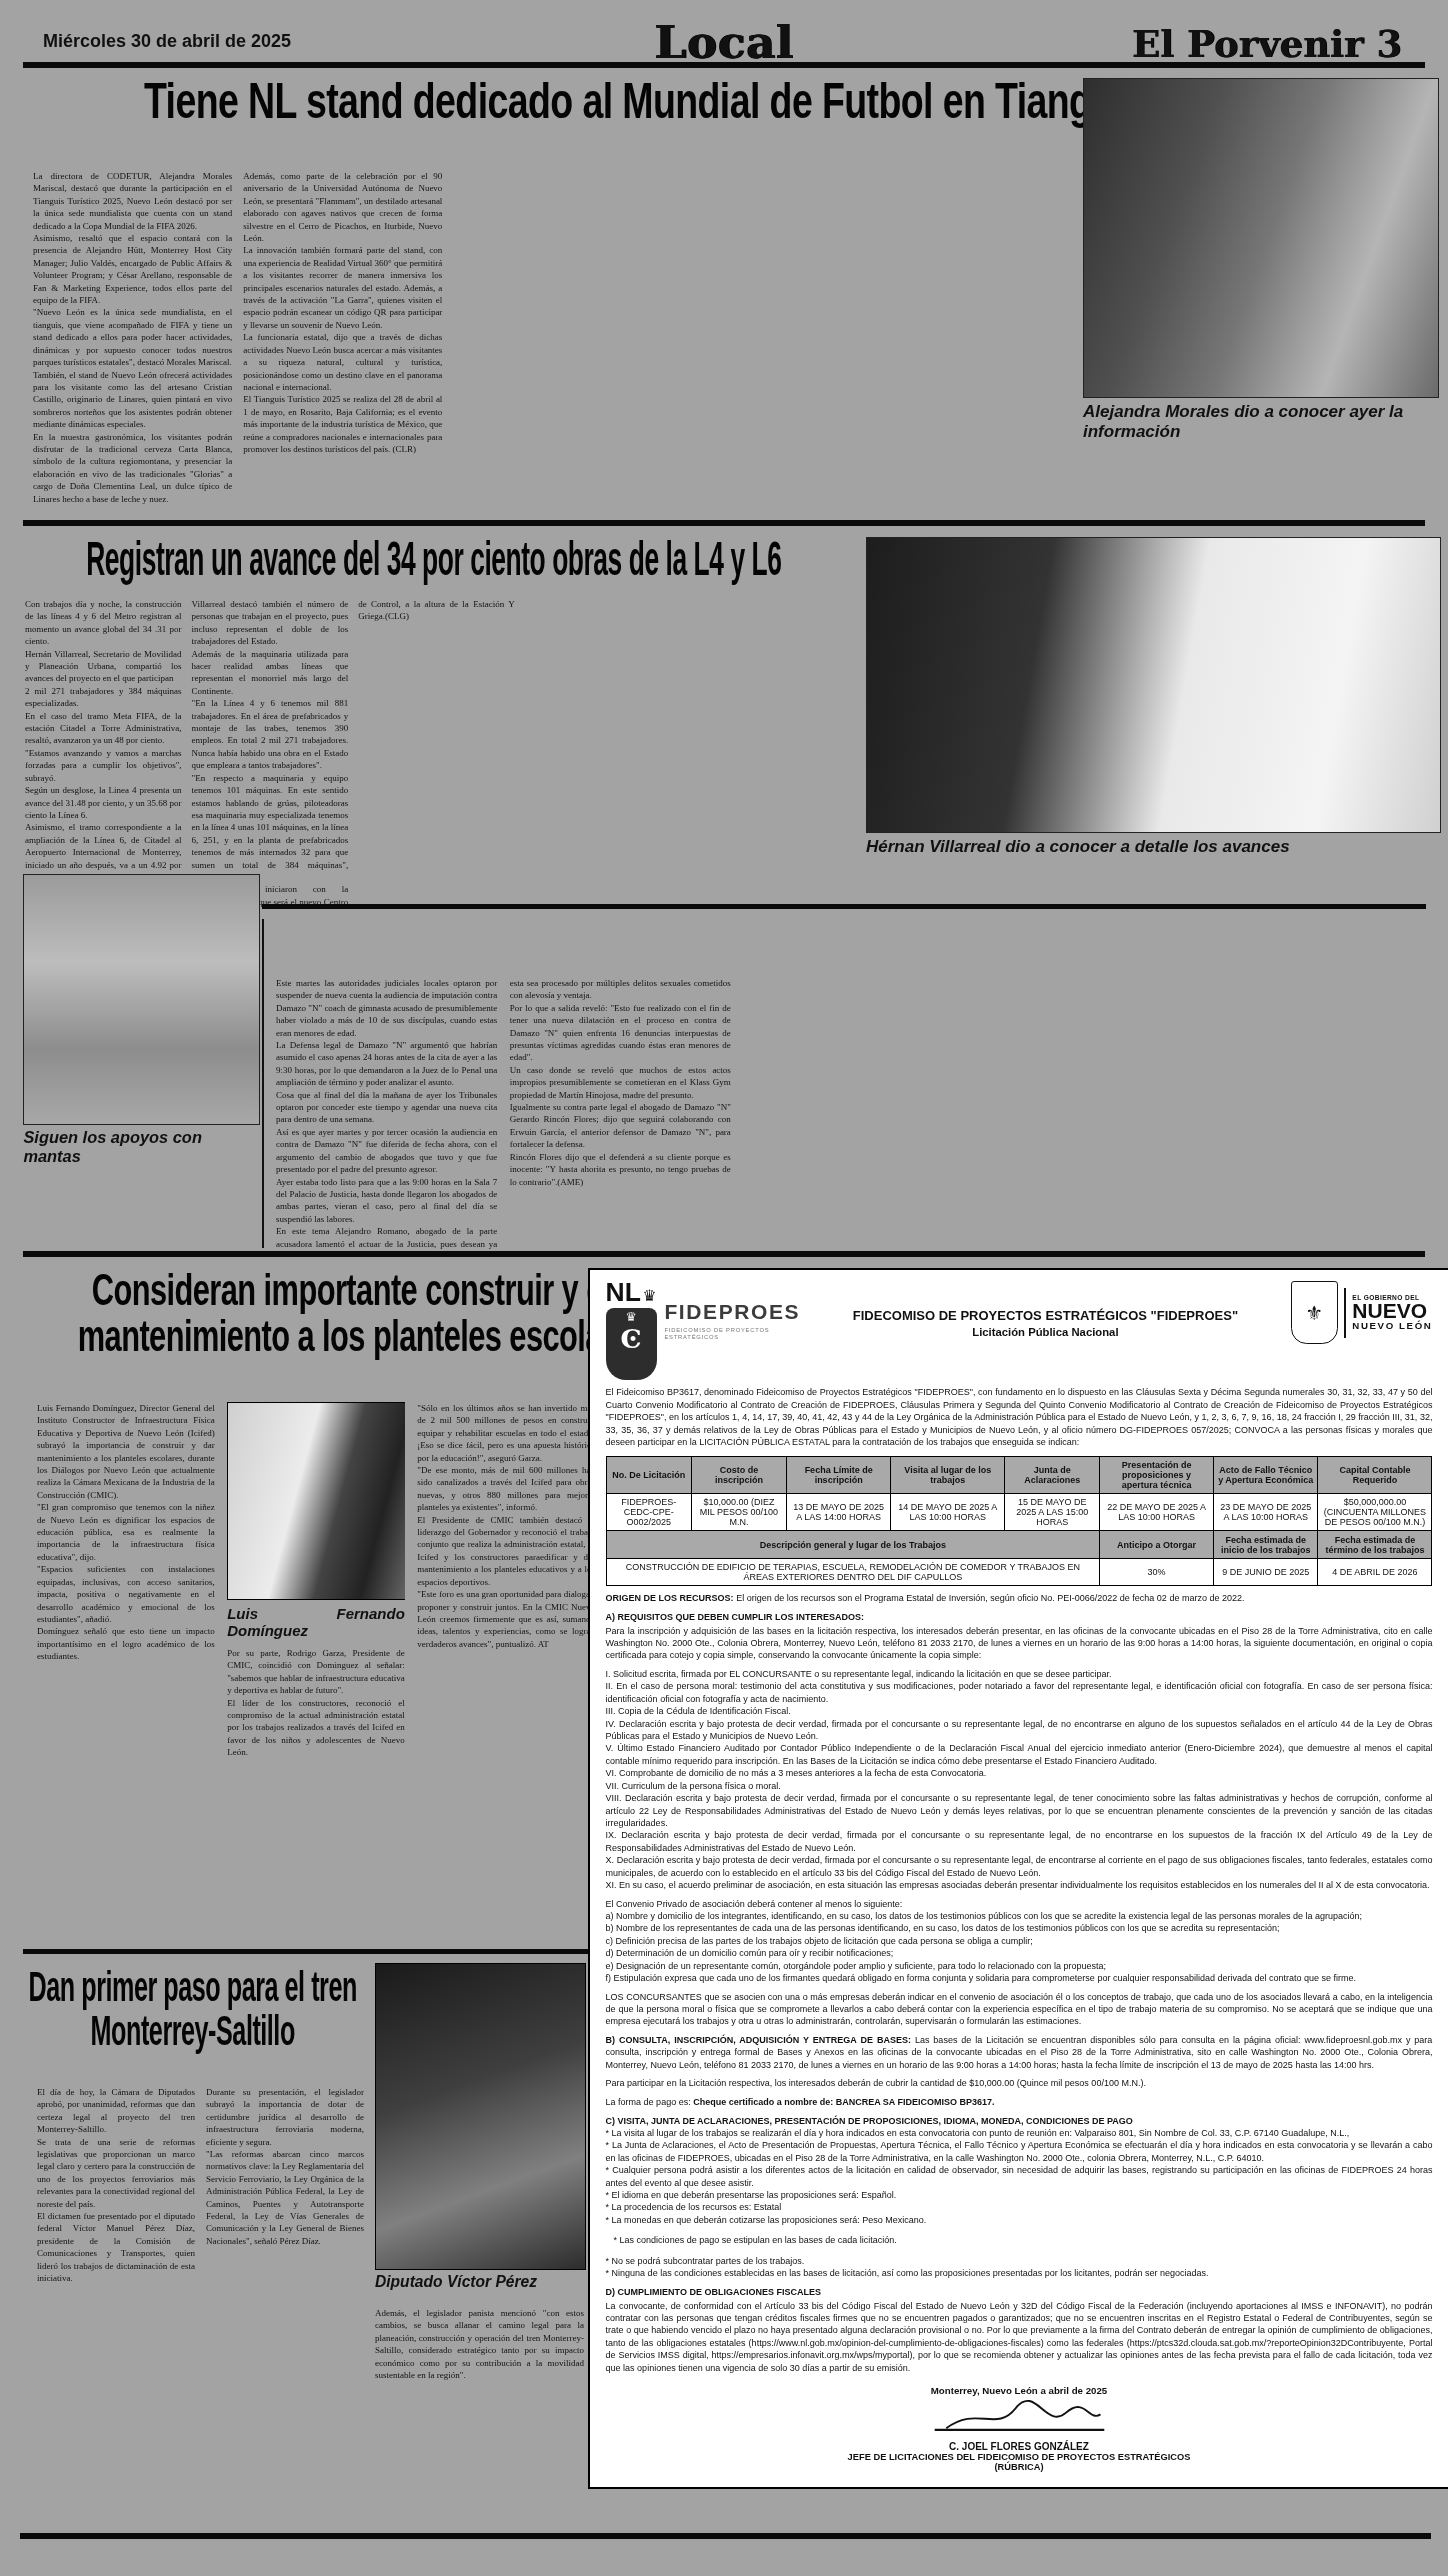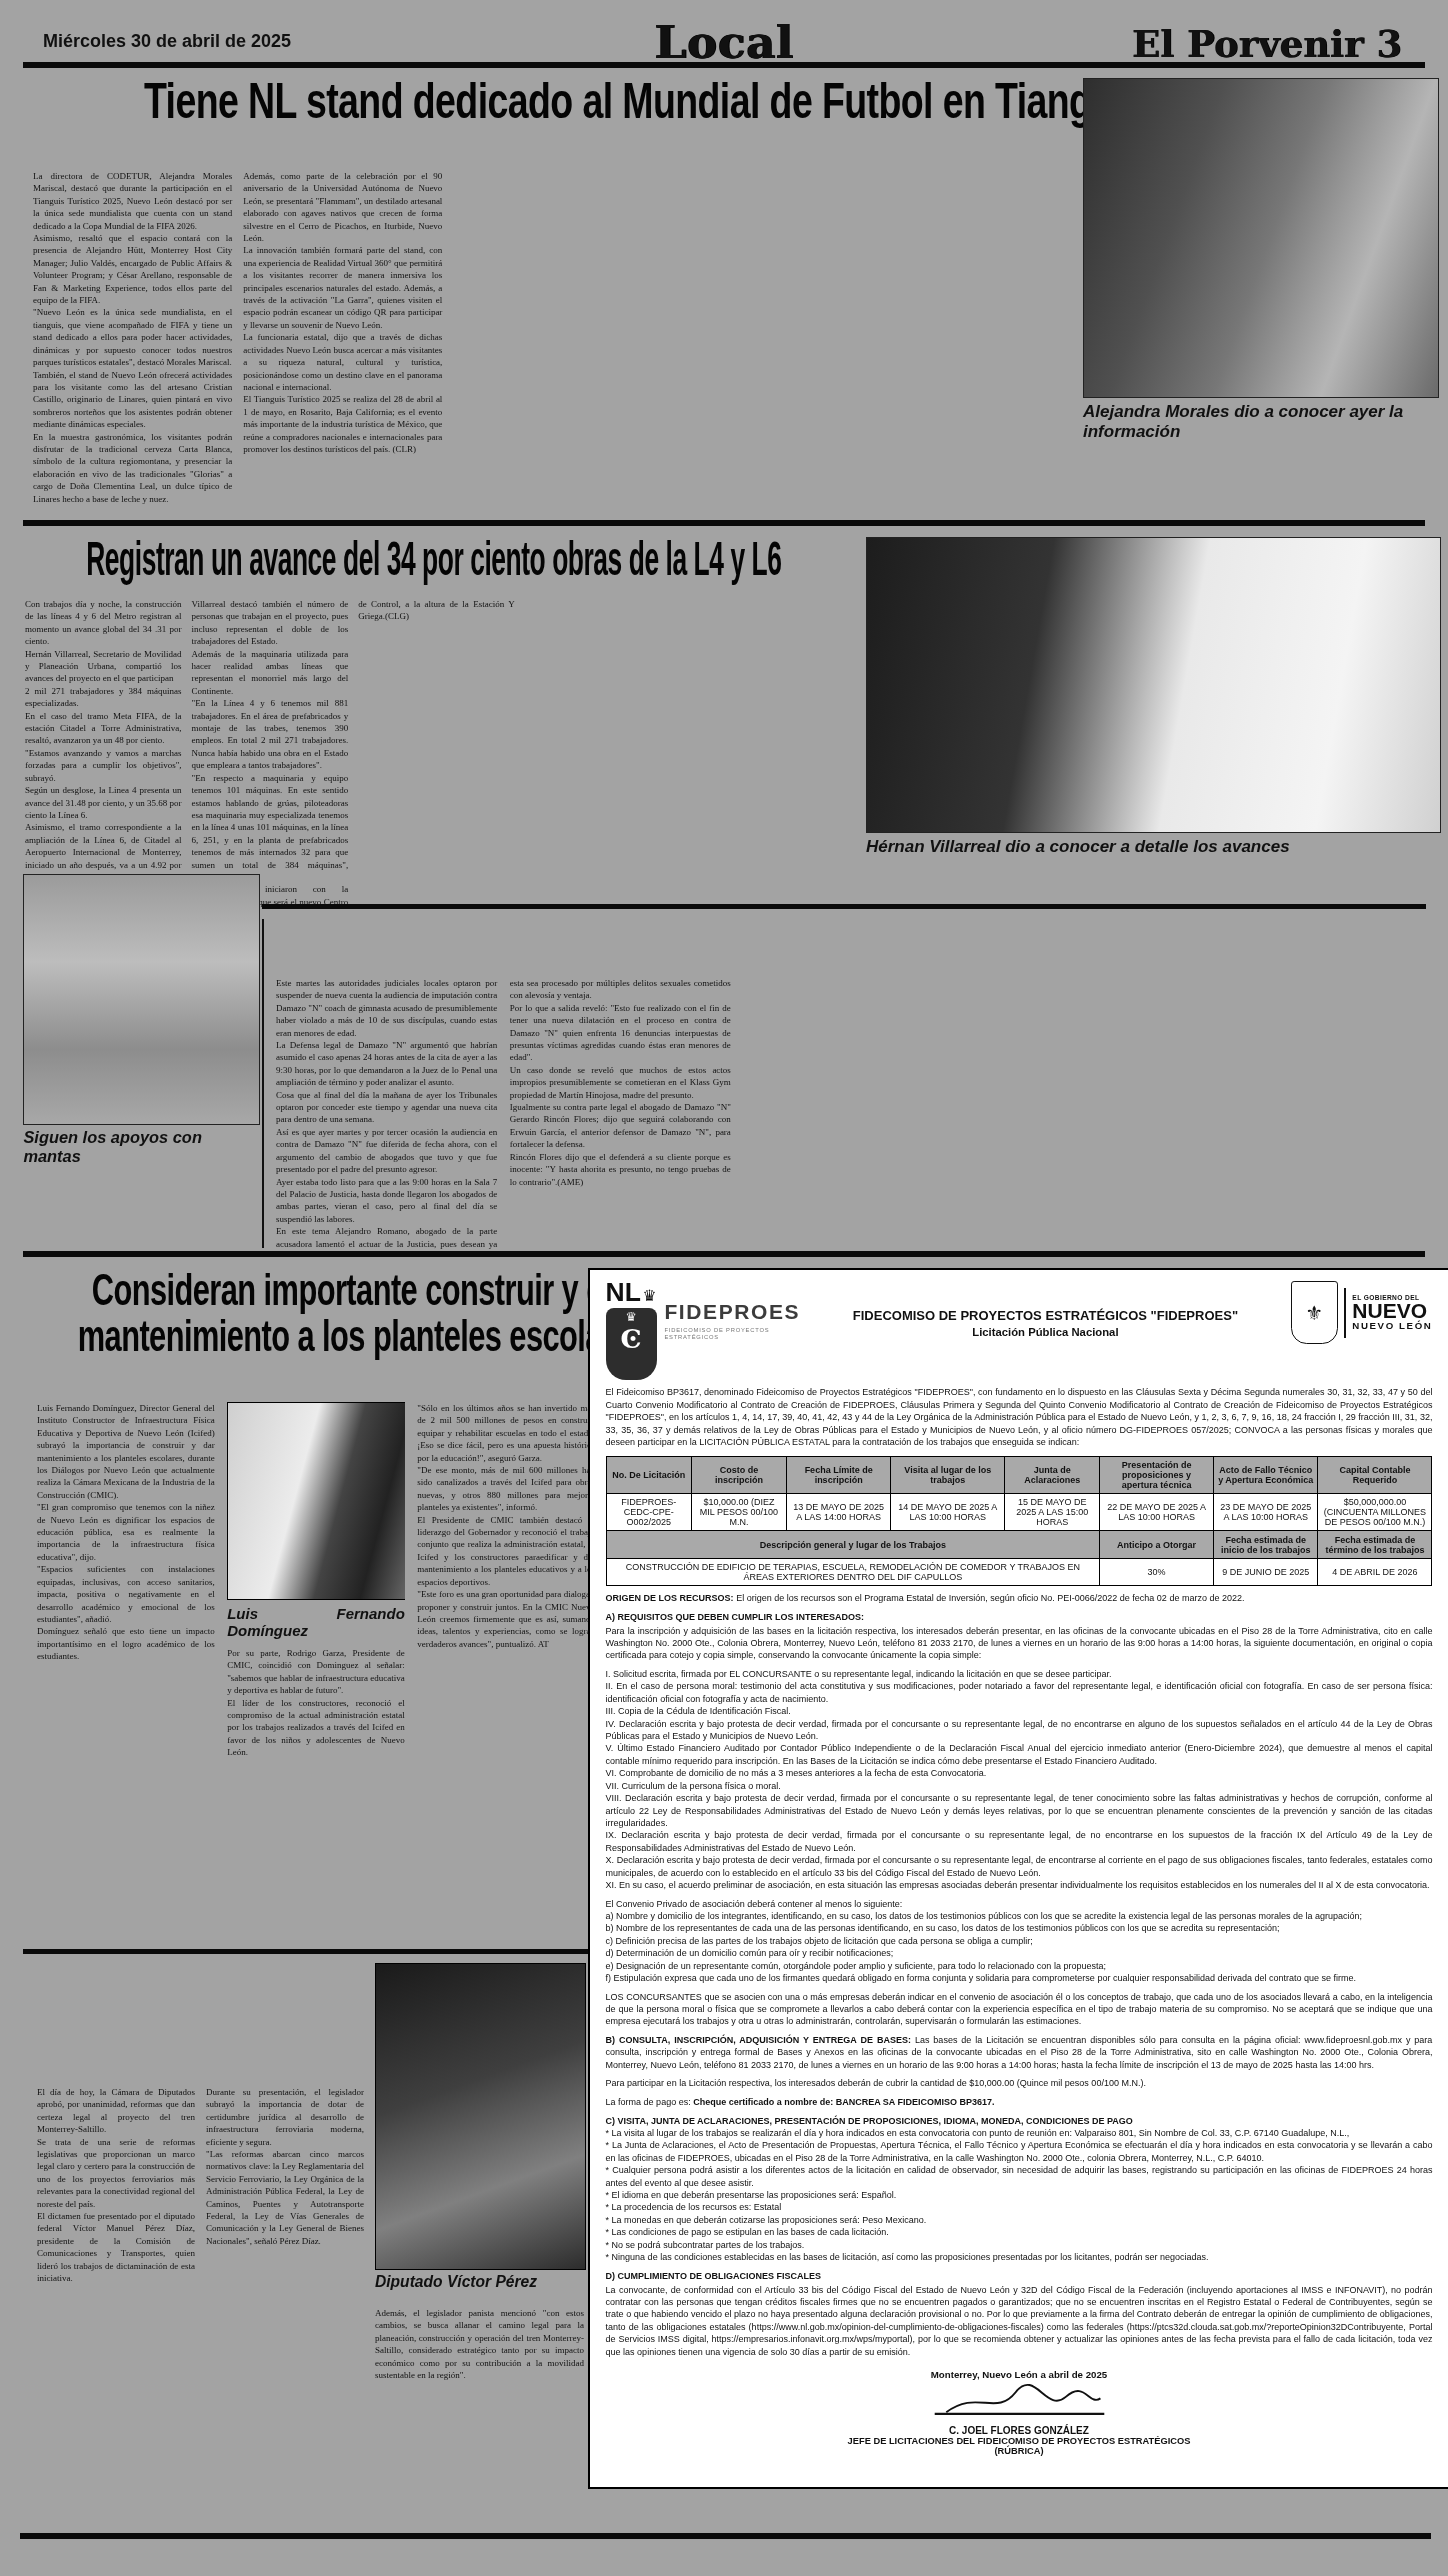--- a/index.html
+++ b/index.html
@@ -154,20 +154,23 @@
     <div class="col">
         <p class="para">"Sólo en los últimos años se han invertido más de 2 mil 500 millones de pesos en construir, equipar y rehabilitar escuelas en todo el estado. ¡Eso se dice fácil, pero es una apuesta histórica por la educación!", aseguró Garza.</p>
         <p class="para">"De ese monto, más de mil 600 millones han sido canalizados a través del Icifed para obras nuevas, y otros 880 millones para mejorar planteles ya existentes", informó.</p>
         <p class="para">El Presidente de CMIC también destacó el liderazgo del Gobernador y reconoció el trabajo conjunto que realiza la administración estatal, el Icifed y los constructores paraedificar y dar mantenimiento a los planteles educativos y a los espacios deportivos.</p>
         <p class="para">"Este foro es una gran oportunidad para dialogar, proponer y construir juntos. En la CMIC Nuevo León creemos firmemente que es así, sumando ideas, talentos y experiencias, como se logran verdaderos avances", puntualizó. AT</p>
       </div>
   </div>
 
   <div class="rule" style="left:23.4px;top:1949px;width:570px;height:4.7px;"></div>
 
+  <div class="hwrap" style="left:25px;top:1965px;width:335px;height:101px;">
+    <div class="headline" style="width:559px;font-size:42px;transform:scaleX(0.60);">Dan primer paso para el tren Monterrey-Saltillo</div>
+  </div>
   <div class="photo inner abs" style="left:375px;top:1963px;width:209px;height:305px;background:linear-gradient(160deg,#1a1a1a 0%,#3f3f3f 40%,#808080 70%,#2c2c2c 100%);border:1.6px solid #000;"></div>
   <div class="caption" style="left:375px;top:2273px;width:209px;font-size:15.6px;">Diputado Víctor Pérez</div>
   <div class="threecol ntl" style="left:37px;top:2086px;width:327px;height:478px;gap:11px;font-size:14px;line-height:20px;">
     <div class="col">
         <p class="para">El día de hoy, la Cámara de Diputados aprobó, por unanimidad, reformas que dan certeza legal al proyecto del tren Monterrey-Saltillo.</p>
         <p class="para">Se trata de una serie de reformas legislativas que proporcionan un marco legal claro y certero para la construcción de uno de los proyectos ferroviarios más relevantes para la conectividad regional del noreste del país.</p>
         <p class="para">El dictamen fue presentado por el diputado federal Víctor Manuel Pérez Díaz, presidente de la Comisión de Comunicaciones y Transportes, quien lideró los trabajos de dictaminación de esta iniciativa.</p>
       </div>
     <div class="col">
         <p class="para">Durante su presentación, el legislador subrayó la importancia de dotar de certidumbre jurídica al desarrollo de infraestructura ferroviaria moderna, eficiente y segura.</p>
@@ -283,21 +286,21 @@
       <p class="nt"><span>La forma de pago es:</span> <b>Cheque certificado a nombre de: BANCREA SA FIDEICOMISO BP3617.</b></p>
 
       <p class="nt nsec">C) VISITA, JUNTA DE ACLARACIONES, PRESENTACIÓN DE PROPOSICIONES, IDIOMA, MONEDA, CONDICIONES DE PAGO</p>
       <div class="ntl">
           <p class="nt" style="margin: 0px; text-indent: 0px;">* La visita al lugar de los trabajos se realizarán el día y hora indicados en esta convocatoria con punto de reunión en: Valparaiso 801, Sin Nombre de Col. 33, C.P. 67140 Guadalupe, N.L.,</p>
           <p class="nt" style="margin: 0px; text-indent: 0px;">* La Junta de Aclaraciones, el Acto de Presentación de Propuestas, Apertura Técnica, el Fallo Técnico y Apertura Económica se efectuarán el día y hora indicados en esta convocatoria y se llevarán a cabo en las oficinas de FIDEPROES, ubicadas en el Piso 28 de la Torre Administrativa, en la calle Washington No. 2000 Ote., colonia Obrera, Monterrey, N.L., C.P. 64010.</p>
           <p class="nt" style="margin: 0px; text-indent: 0px;">* Cualquier persona podrá asistir a los diferentes actos de la licitación en calidad de observador, sin necesidad de adquirir las bases, registrando su participación en las oficinas de FIDEPROES 24 horas antes del evento al que desee asistir.</p>
           <p class="nt" style="margin: 0px; text-indent: 0px;">* El idioma en que deberán presentarse las proposiciones será: Español.</p>
           <p class="nt" style="margin: 0px; text-indent: 0px;">* La procedencia de los recursos es: Estatal</p>
           <p class="nt" style="margin: 0px; text-indent: 0px;">* La monedas en que deberán cotizarse las proposiciones será: Peso Mexicano.</p>
-          <p class="nt" style="margin: 0px; text-indent: 0px;">* Las condiciones de pago se estipulan en las bases de cada licitación.</p>
+          <p class="nt" style="margin: 8px; text-indent: 0px;">* Las condiciones de pago se estipulan en las bases de cada licitación.</p>
           <p class="nt" style="margin: 0px; text-indent: 0px;">* No se podrá subcontratar partes de los trabajos.</p>
           <p class="nt" style="margin: 0px; text-indent: 0px;">* Ninguna de las condiciones establecidas en las bases de licitación, así como las proposiciones presentadas por los licitantes, podrán ser negociadas.</p>
         </div>
 
       <p class="nt nsec">D) CUMPLIMIENTO DE OBLIGACIONES FISCALES</p>
       <p class="nt" style="margin-top:1.6px;">La convocante, de conformidad con el Artículo 33 bis del Código Fiscal del Estado de Nuevo León y 32D del Código Fiscal de la Federación (incluyendo aportaciones al IMSS e INFONAVIT), no podrán contratar con las personas que tengan créditos fiscales firmes que no se encuentren pagados o garantizados; que no se encuentren inscritas en el Registro Estatal o Federal de Contribuyentes, según se trate o que habiendo vencido el plazo no haya presentado alguna declaración provisional o no. Por lo que previamente a la firma del Contrato deberán de entregar la opinión de cumplimiento de obligaciones, tanto de las obligaciones estatales (https://www.nl.gob.mx/opinion-del-cumplimiento-de-obligaciones-fiscales) como las federales (https://ptcs32d.clouda.sat.gob.mx/?reporteOpinion32DContribuyente, Portal de Servicios IMSS digital,  https://empresarios.infonavit.org.mx/wps/myportal), por lo que se recomienda obtener y actualizar las opiniones antes de las fecha prevista para el fallo de cada licitación, toda vez que las opiniones tienen una vigencia de solo 30 días a partir de su emisión.</p>
 
       <div class="signoff">
         <div class="sig-date">Monterrey, Nuevo León a abril de 2025</div>
         <svg width="179" height="37" viewBox="0 0 230 48" style="margin-top:3.1px;">

